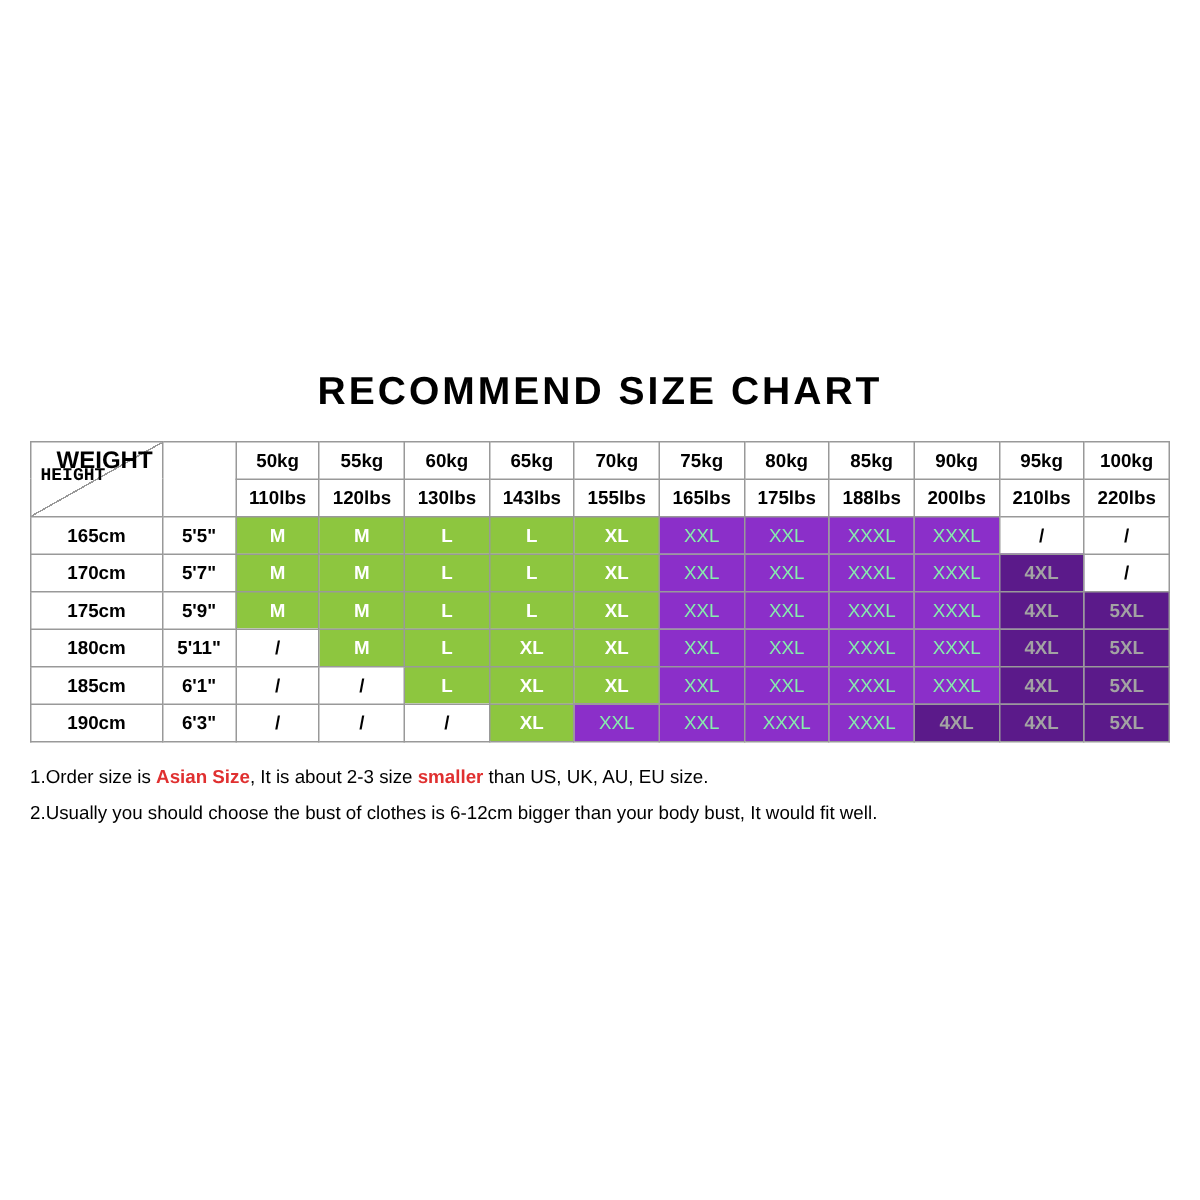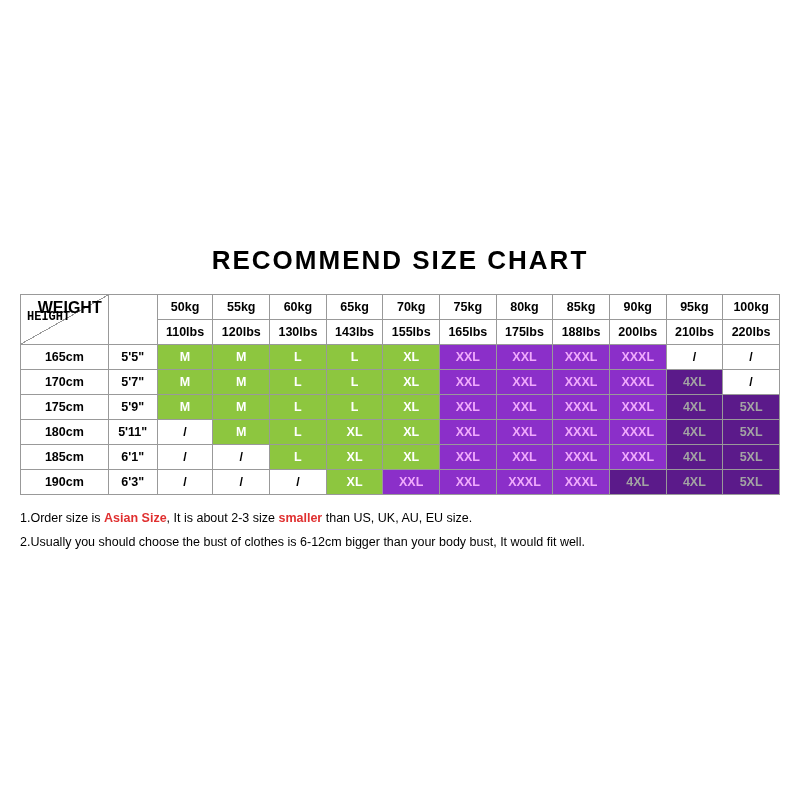--- a/index.html
+++ b/index.html
@@ -39,22 +39,22 @@
     .header-cell {
       background: #fff;
       font-weight: bold;
     }
     .col-label {
       font-weight: bold;
       background: #fff;
     }
     .bg-purple {
       background-color: #8B2FC9;
-      color: #f0abfc;
-      font-weight: bold;
+      color: #86efac;
+      font-weight: normal;
       text-align: center;
     }
     .bg-green {
       background-color: #8DC63F;
       color: #fff;
       font-weight: bold;
     }
     .bg-white-bold {
       background: #fff;
       font-weight: bold;

